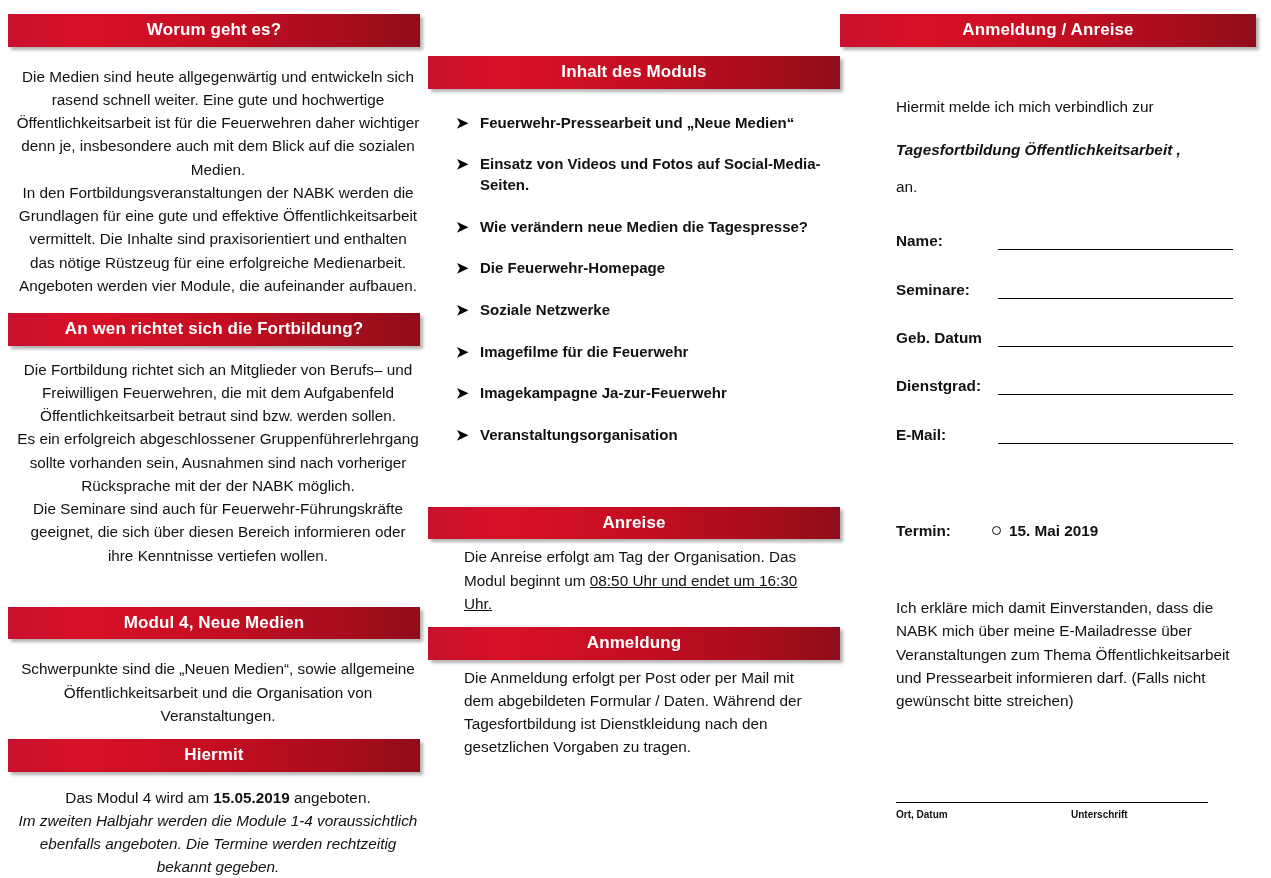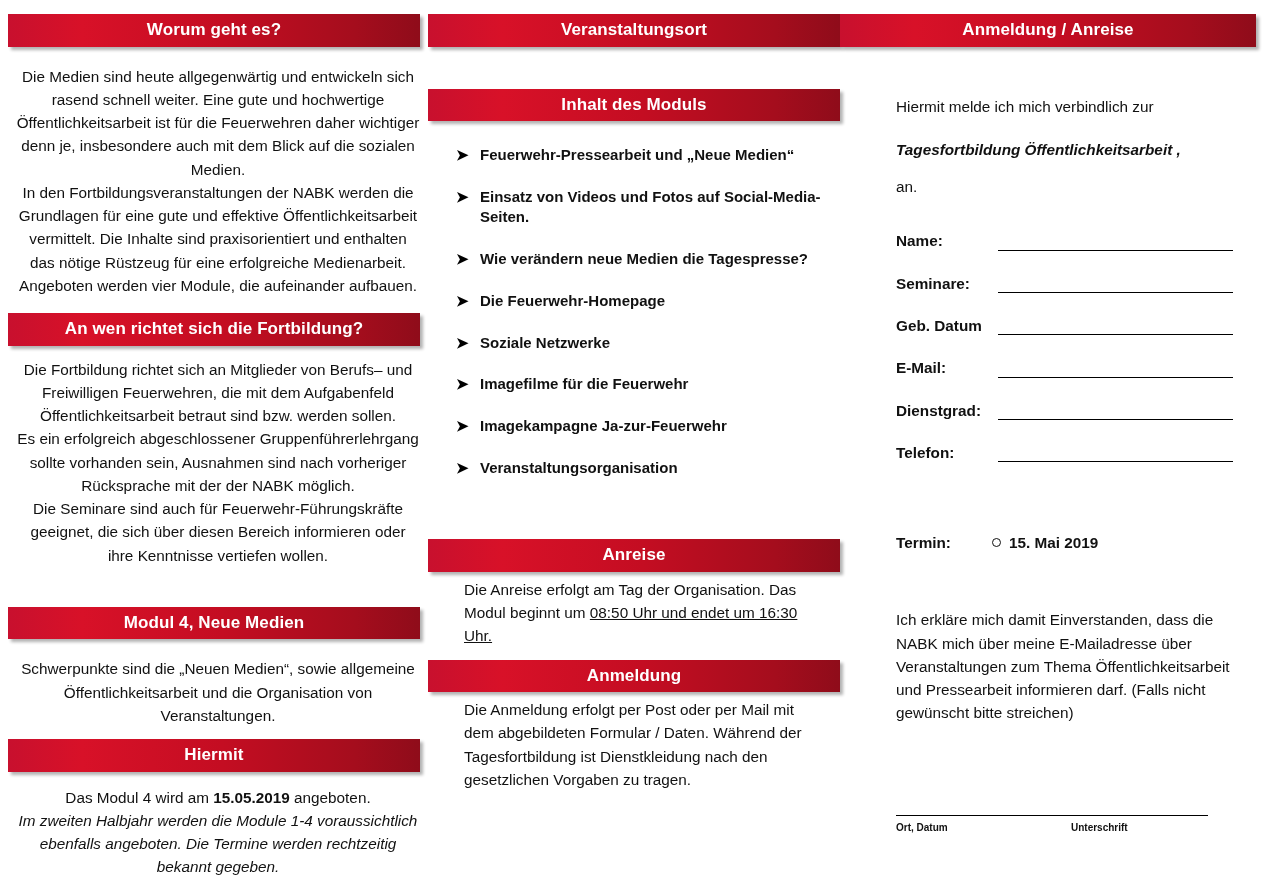--- a/index.html
+++ b/index.html
@@ -101,22 +101,21 @@
     top: 0px;
     font-size: 15px;
     font-weight: bold;
     color: #000000;
     line-height: 1.38;
   }
 
   
   .form-row {
     display: flex;
-    align-items: flex-end;
-    margin-bottom: 24px;
+    margin-bottom: 30px;
   }
   .form-label {
     width: 96px;
     font-size: 15.3px;
     font-weight: bold;
     color: #111111;
     flex: none;
     line-height: 1.2;
   }
   .form-line {
@@ -192,21 +191,20 @@
     <div class="sp14"></div>
     <div class="body-text pad-l">
       <span>Das Modul 4 wird am </span><span class="bold">15.05.2019</span><span> angeboten.</span>
     </div>
     <div class="body-text pad-l italic">Im zweiten Halbjahr werden die Module 1-4 voraussichtlich ebenfalls angeboten. Die Termine werden rechtzeitig bekannt gegeben.</div>
   </div>
 
   <div class="col col-mid">
 
     <div class="sp14"></div>
-    <div class="hdr hdr-mid">Veranstaltungsort</div>
     <div class="sp18"></div>
 
     <div class="sp24"></div>
     <div class="hdr hdr-mid">Inhalt des Moduls</div>
     <div class="sp24"></div>
 
     <ul class="bullets">
       <li>
         <span class="arrow-icon">➤</span>
         <span>Feuerwehr-Pressearbeit und „Neue Medien“</span>
@@ -275,29 +273,25 @@
       </div>
       <div class="form-row">
         <div class="form-label">Seminare:</div>
         <div class="form-line"></div>
       </div>
       <div class="form-row">
         <div class="form-label">Geb. Datum</div>
         <div class="form-line"></div>
       </div>
       <div class="form-row">
+        <div class="form-label">Dienstgrad:</div>
+        <div class="form-line"></div>
+      </div>
+      <div class="form-row">
         <div class="form-label">E-Mail:</div>
-        <div class="form-line"></div>
-      </div>
-      <div class="form-row">
-        <div class="form-label">Dienstgrad:</div>
-        <div class="form-line"></div>
-      </div>
-      <div class="form-row">
-        <div class="form-label">Telefon:</div>
         <div class="form-line"></div>
       </div>
 
       <div class="sp48"></div>
 
       <div class="termin-row">
         <div class="termin-label">Termin:</div>
         <div>
           <span class="radio-icon"></span><span>15. Mai 2019</span>
         </div>

